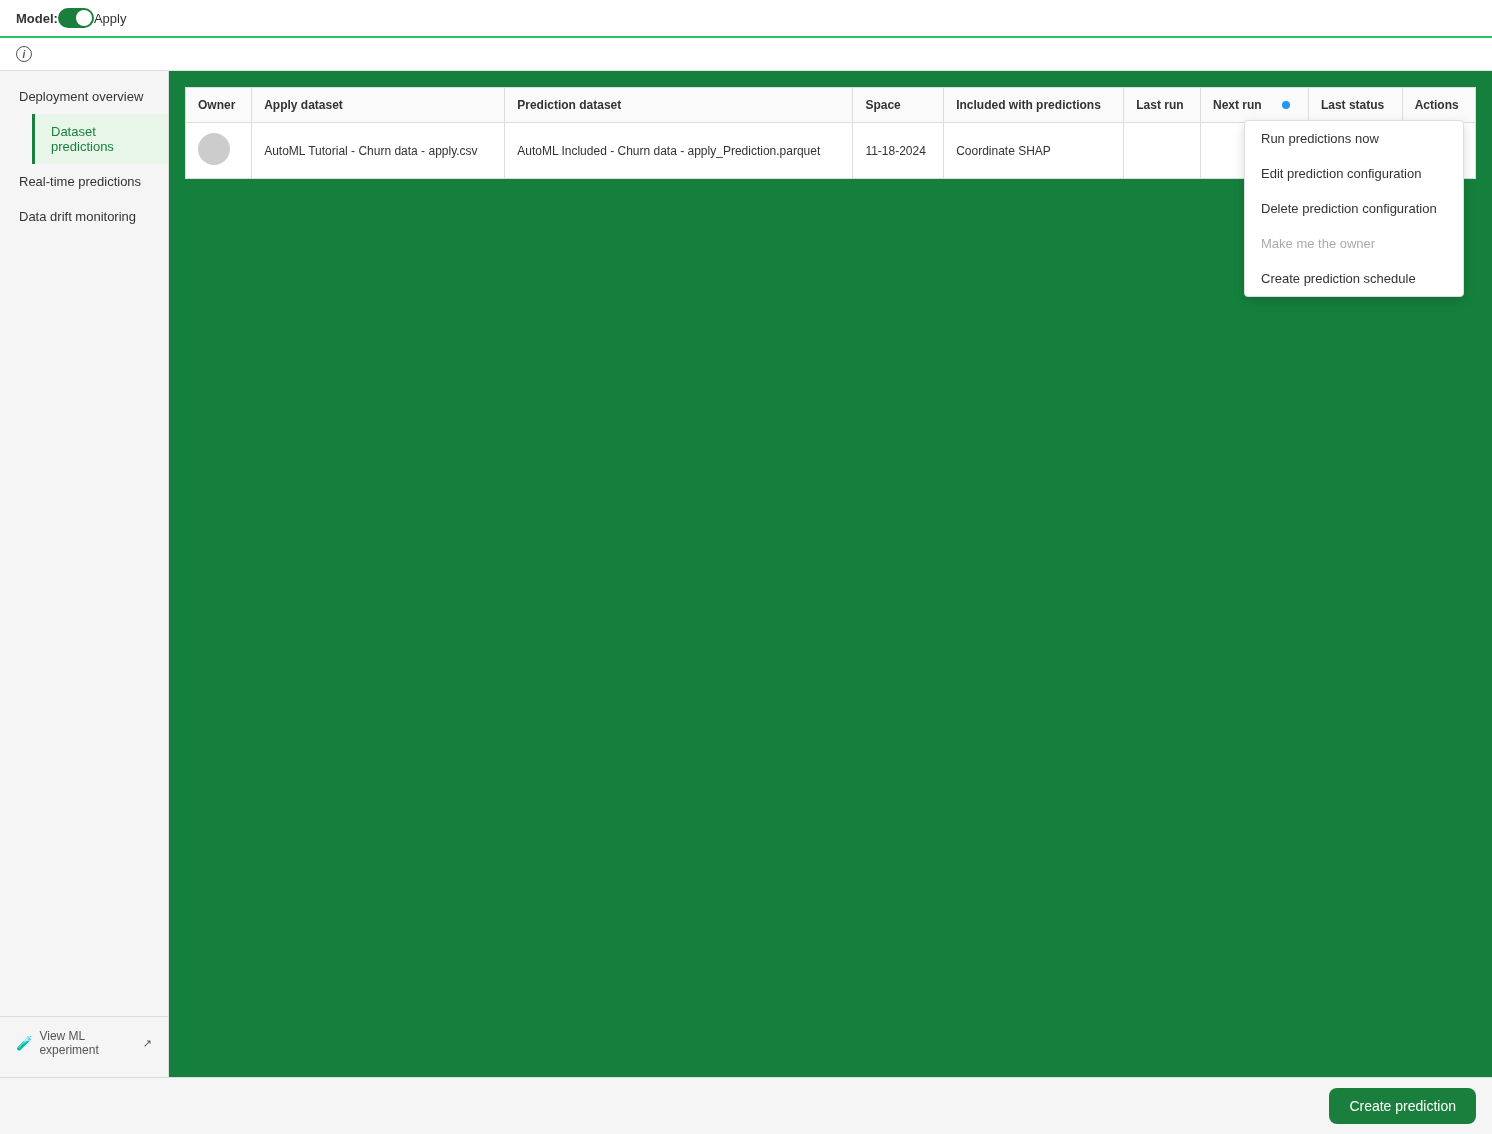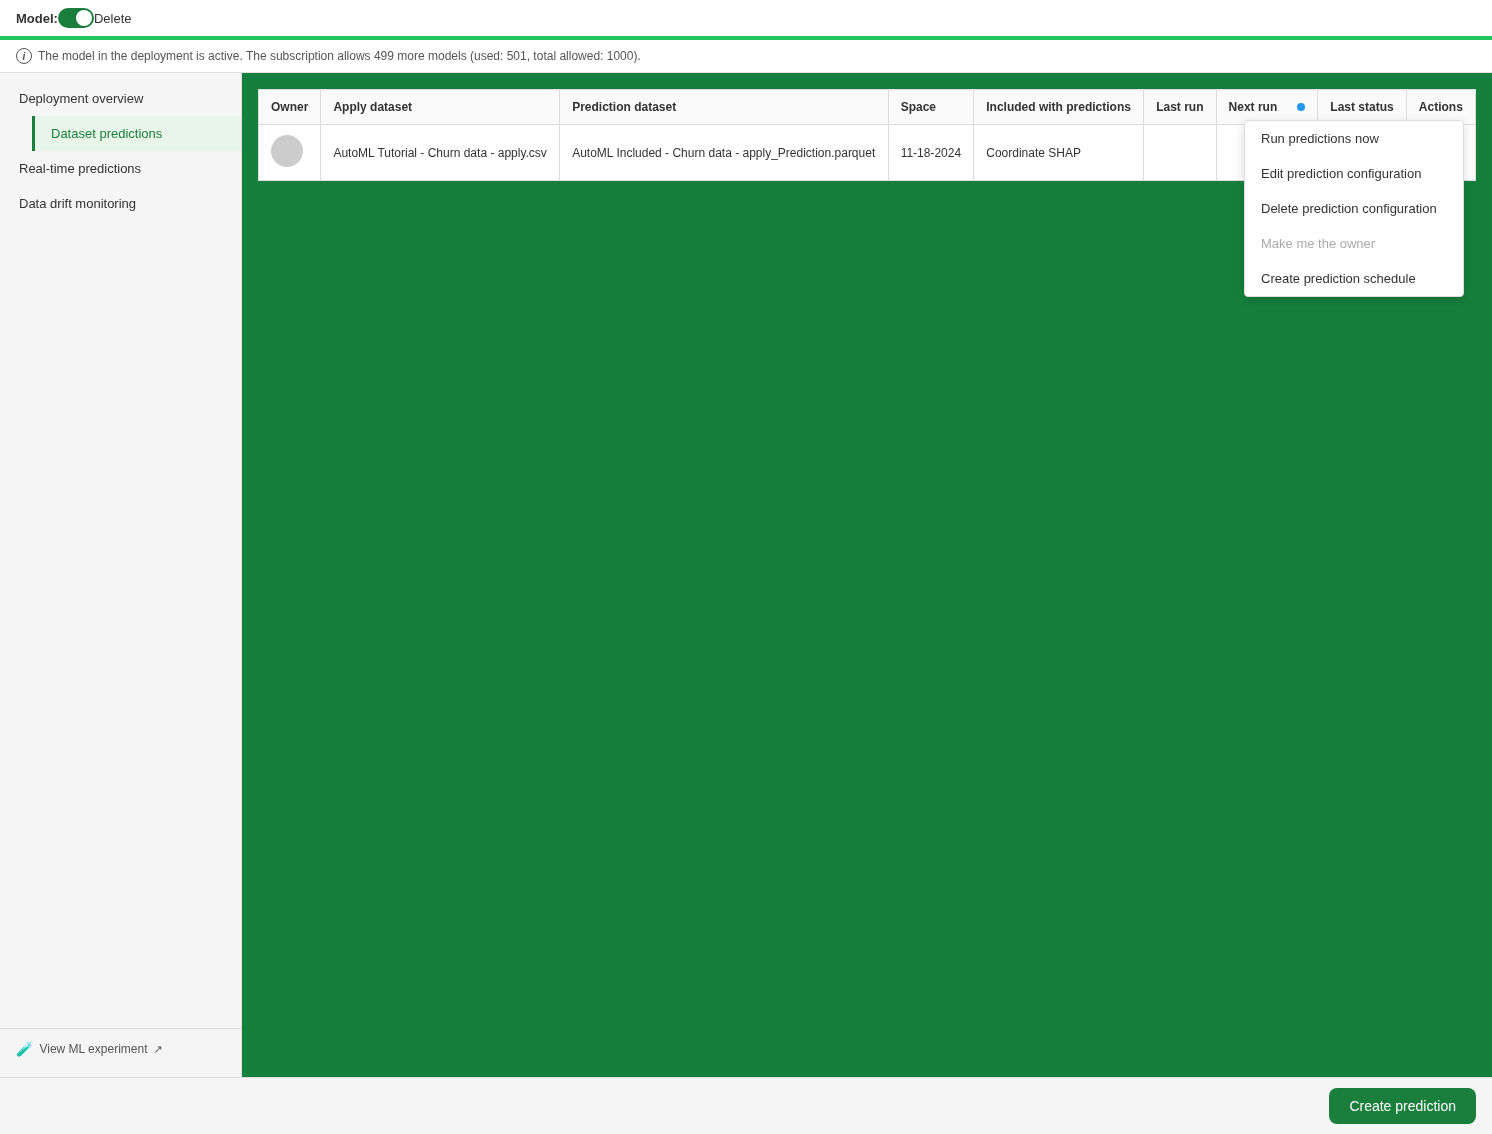--- a/index.html
+++ b/index.html
@@ -1,31 +1,31 @@
 <!DOCTYPE html>
 <html><head>
   <meta charset="utf-8">
   <style>
     * { box-sizing: border-box; margin: 0; padding: 0; }
     body { font-family: -apple-system, BlinkMacSystemFont, 'Segoe UI', Arial, sans-serif; font-size: 13px; background: #f0f0f0; color: #333; height: 1134px; width: 1492px; overflow: hidden; }
 
     .app-container { display: flex; flex-direction: column; height: 100%; }
 
-    .top-bar { background: #fff; padding: 8px 16px; display: flex; align-items: center; gap: 0; border-bottom: 4px solid #22c55e; }
+    .top-bar { background: #fff; padding: 8px 16px; display: flex; align-items: center; gap: 0; border-bottom: 2px solid #22c55e; }
     .model-label { font-weight: 600; font-size: 13px; }
     .toggle-switch { width: 36px; height: 20px; background: #1a7f3c; border-radius: 10px; position: relative; display: inline-block; }
     .toggle-switch::after { content: ''; position: absolute; width: 16px; height: 16px; background: #fff; border-radius: 50%; top: 2px; right: 2px; }
     .active-label { color: #333; font-size: 13px; }
 
     .info-bar { background: #fff; padding: 8px 16px; display: flex; align-items: center; gap: 6px; border-bottom: 1px solid #e0e0e0; font-size: 12px; color: #555; }
     .info-icon { width: 16px; height: 16px; border: 1.5px solid #555; border-radius: 50%; display: inline-flex; align-items: center; justify-content: center; font-size: 10px; font-style: italic; font-weight: bold; flex-shrink: 0; }
 
     .main-layout { display: flex; flex: 1; overflow: hidden; }
 
-    .sidebar { width: 242px; background: #f5f5f5; padding: 8px 0; border-right: 1px solid #ddd; flex-shrink: 0; display: flex; flex-direction: column; }
+    .sidebar { width: 169px; background: #f5f5f5; padding: 8px 0; border-right: 1px solid #ddd; flex-shrink: 0; display: flex; flex-direction: column; }
     .sidebar-nav { flex: 1; }
     .sidebar-item { padding: 10px 16px; cursor: pointer; font-size: 13px; color: #333; border-left: 3px solid transparent; }
     .sidebar-item.active { background: #e8f5e9; border-left: 3px solid #1a7f3c; color: #1a7f3c; font-weight: 500; margin-left: 32px; }
     .sidebar-footer { padding: 12px 16px; border-top: 1px solid #ddd; display: flex; align-items: center; gap: 6px; cursor: pointer; color: #555; font-size: 12px; }
     .external-icon { font-size: 11px; }
 
     .content-area { flex: 1; display: flex; flex-direction: column; overflow: hidden; background: #15803d; }
 
     .table-container { flex: 1; overflow: auto; padding: 16px; }
 
@@ -54,26 +54,25 @@
     .sort-dot { width: 8px; height: 8px; background: #2196F3; border-radius: 50%; display: inline-block; }
   </style>
 </head>
 <body>
 
 <div class="app-container">
 
   <div class="top-bar">
     <span class="model-label">Model:</span>
     <span class="toggle-switch"></span>
-    <span class="active-label">Delete</span>
+    <span class="active-label">Apply</span>
   </div>
 
   <div class="info-bar">
     <span class="info-icon">i</span>
-    <span>The model in the deployment is active. The subscription allows 499 more models (used: 501, total allowed: 1000).</span>
   </div>
 
   <div class="main-layout">
 
     <div class="sidebar">
       <nav class="sidebar-nav">
         <div class="sidebar-item">
           <span>Deployment overview</span>
         </div>
         <div class="sidebar-item active">

